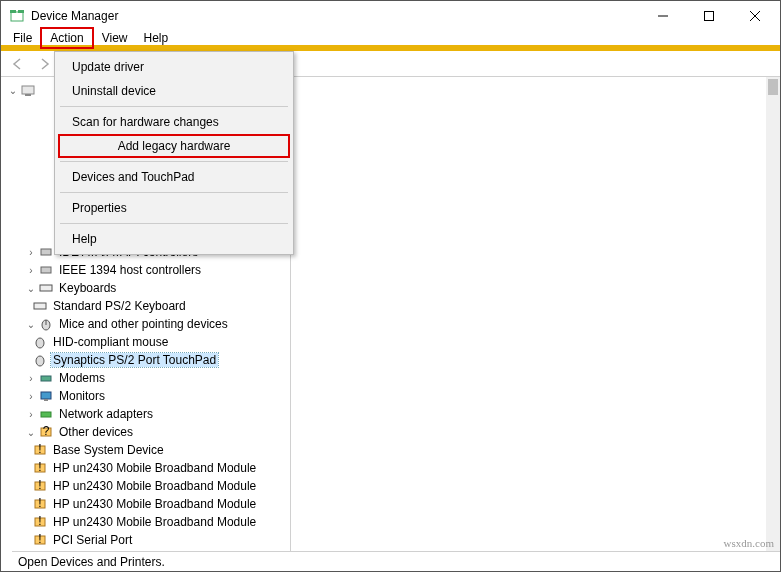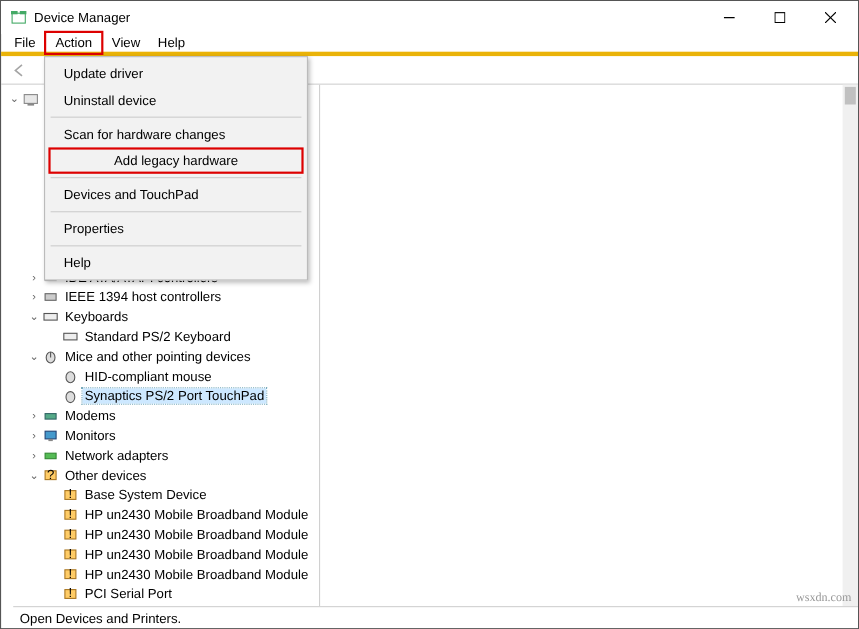--- a/index.html
+++ b/index.html
@@ -5,44 +5,44 @@
     * { box-sizing: border-box; font-family: "Segoe UI", Tahoma, sans-serif; font-size: 12px; }
     body { margin: 0; background: #fff; width: 781px; height: 572px; overflow: hidden; border: 1px solid #555; position: relative; }
     
     .titlebar { height: 30px; display: flex; align-items: center; padding: 0 2px 0 8px; background: #fff; }
     .titlebar .icon { width: 16px; height: 16px; margin-right: 6px; }
     .titlebar .title { flex: 0 0 auto; }
     .titlebar .spacer { flex: 1; }
     .titlebar .ctl { width: 46px; height: 30px; display: flex; align-items: center; justify-content: center; }
     .titlebar .ctl svg { width: 10px; height: 10px; }
     
-    .menubar { height: 20px; display: flex; align-items: center; padding: 0 4px; border-bottom: 4px solid #eab308; }
+    .menubar { height: 20px; display: flex; align-items: center; padding: 0 4px; border-bottom: 6px solid #eab308; }
     .menubar .mitem { padding: 2px 8px; cursor: default; position: relative; }
     .menubar .mitem.sel { border: 2px solid #d00; }
     
     .toolbar { height: 26px; display: flex; align-items: center; padding: 2px 6px; border-bottom: 1px solid #d0d0d0; gap: 4px; }
     .toolbar .tbtn { width: 22px; height: 22px; display: flex; align-items: center; justify-content: center; }
     .toolbar .tbtn.dis { opacity: 0.35; }
     .toolbar .sep { width: 1px; height: 20px; background: #ccc; margin: 0 2px; }
     
     .content { display: flex; height: calc(100% - 30px - 20px - 26px - 20px); }
     .tree-pane { flex: 0 0 290px; border-right: 1px solid #d0d0d0; overflow: hidden; padding: 4px 0; position: relative; }
     .right-pane { flex: 1; border-right: 14px solid #f0f0f0; position: relative; }
     .right-pane::after { content:''; position:absolute; right:-12px; top:2px; width:10px; height:16px; background:#c0c0c0; }
     
     .node { display: flex; align-items: center; height: 18px; white-space: nowrap; cursor: default; }
     .exp { width: 12px; text-align: center; color: #666; font-size: 10px; }
     .nicon { width: 16px; height: 16px; margin: 0 3px 0 1px; display:flex; align-items:center; justify-content:center; }
     .lab { padding: 0 2px; }
     .lab.sel { background: #cde8ff; outline: 1px dotted #7ab; }
     .ind1 { padding-left: 6px; }
     .ind2 { padding-left: 24px; }
-    .ind3 { padding-left: 42px; }
-    
-    .dropdown { position: absolute; left: 39px; top: 50px; width: 240px; background: #f2f2f2; border: 1px solid #bbb; box-shadow: 2px 2px 4px rgba(0,0,0,0.25); z-index: 50; padding: 3px; }
+    .ind3 { padding-left: 18px; }
+    
+    .dropdown { position: absolute; left: 53px; top: 50px; width: 240px; background: #f2f2f2; border: 1px solid #bbb; box-shadow: 2px 2px 4px rgba(0,0,0,0.25); z-index: 50; padding: 3px; }
     .dropdown .ditem { padding: 5px 14px; cursor: default; }
     .dropdown .dsep { height: 1px; background: #ccc; margin: 3px 2px; }
     .dropdown .ditem.hl { border: 2px solid #d00; padding: 3px 12px; text-align: center; }
     
     .statusbar { position: absolute; left: 11px; bottom: 0; right: 0; height: 20px; border-top: 1px solid #d0d0d0; padding: 2px 6px; display: flex; align-items: center; }
     .watermark { position: absolute; right: 6px; bottom: 22px; color: #999; font-size: 11px; font-family: Liberation Serif, serif; }
     
     svg { display: block; }
   </style>
 </head>

